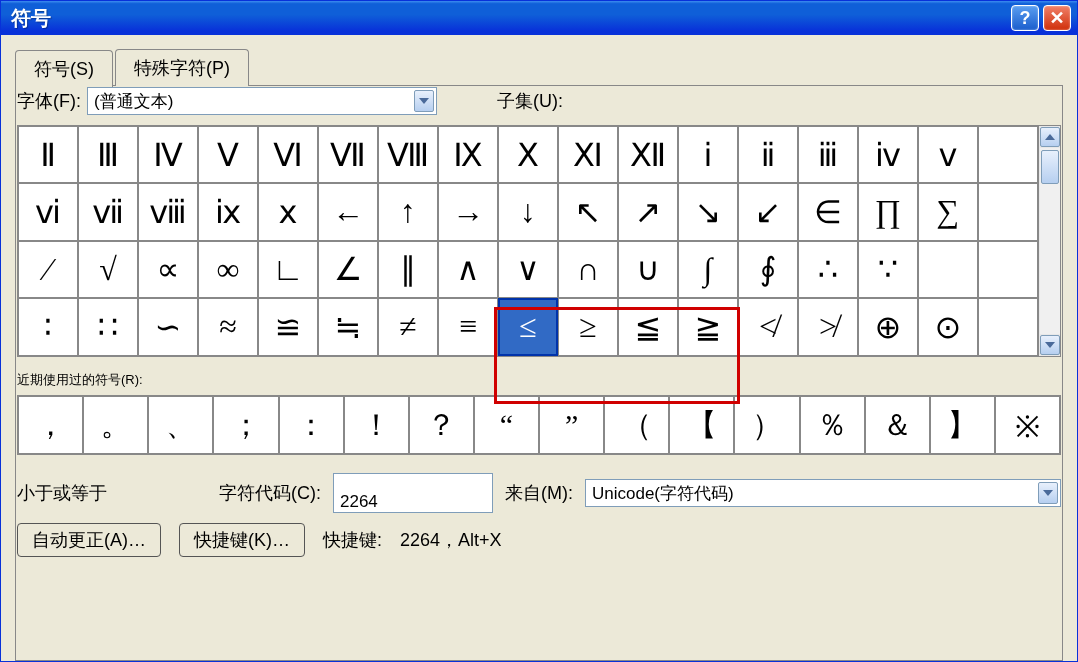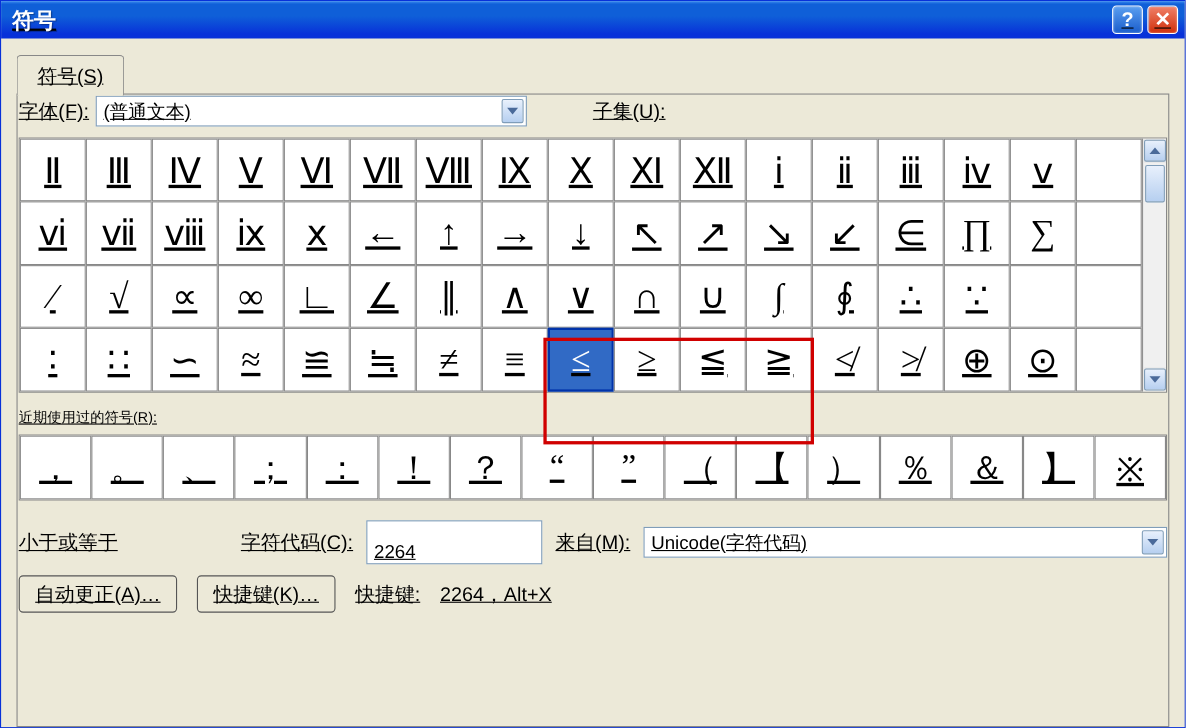--- a/index.html
+++ b/index.html
@@ -9,21 +9,20 @@
   background: #ece9d8;
   overflow: hidden;
 }
 .window {
   width: 1078px;
   height: 662px;
   background: #ece9d8;
   border: 1px solid #0831d9;
   display: flex;
   flex-direction: column;
-  text-decoration: underline;
 }
 .titlebar {
   height: 34px;
   background: linear-gradient(to bottom, #3c8cf0 0%, #0f5fd8 8%, #0f5fd8 40%, #0831d9 88%, #0831d9 100%);
   display: flex;
   align-items: center;
   padding: 0 6px 0 10px;
   color: #fff;
 }
 .titlebar .title {
@@ -230,26 +229,27 @@
 
 <div class="window">
   <div class="titlebar">
     <div class="title">符号</div>
     <div class="btn help-btn">?</div>
     <div class="btn close-btn">✕</div>
   </div>
   <div class="client">
     <div class="tabs">
       <div class="tab active"><span>符号(S)</span></div>
+      <div class="tab"><span>特殊字符(P)</span></div>
     </div>
     <div class="tab-panel">
 
       <div class="row">
         <label>字体(F):</label>
-        <div class="combo" style="width:392px;">
+        <div class="combo" style="width:350px;">
           <span class="text">(普通文本)</span>
           <div class="arrow"></div>
         </div>
         <div style="width:60px;"></div>
         <label>子集(U):</label>
       </div>
 
       <div class="grid-wrap top" style="position:relative;">
         <div class="char-grid" id="char-grid">
             <div class="char-cell">Ⅱ</div>

